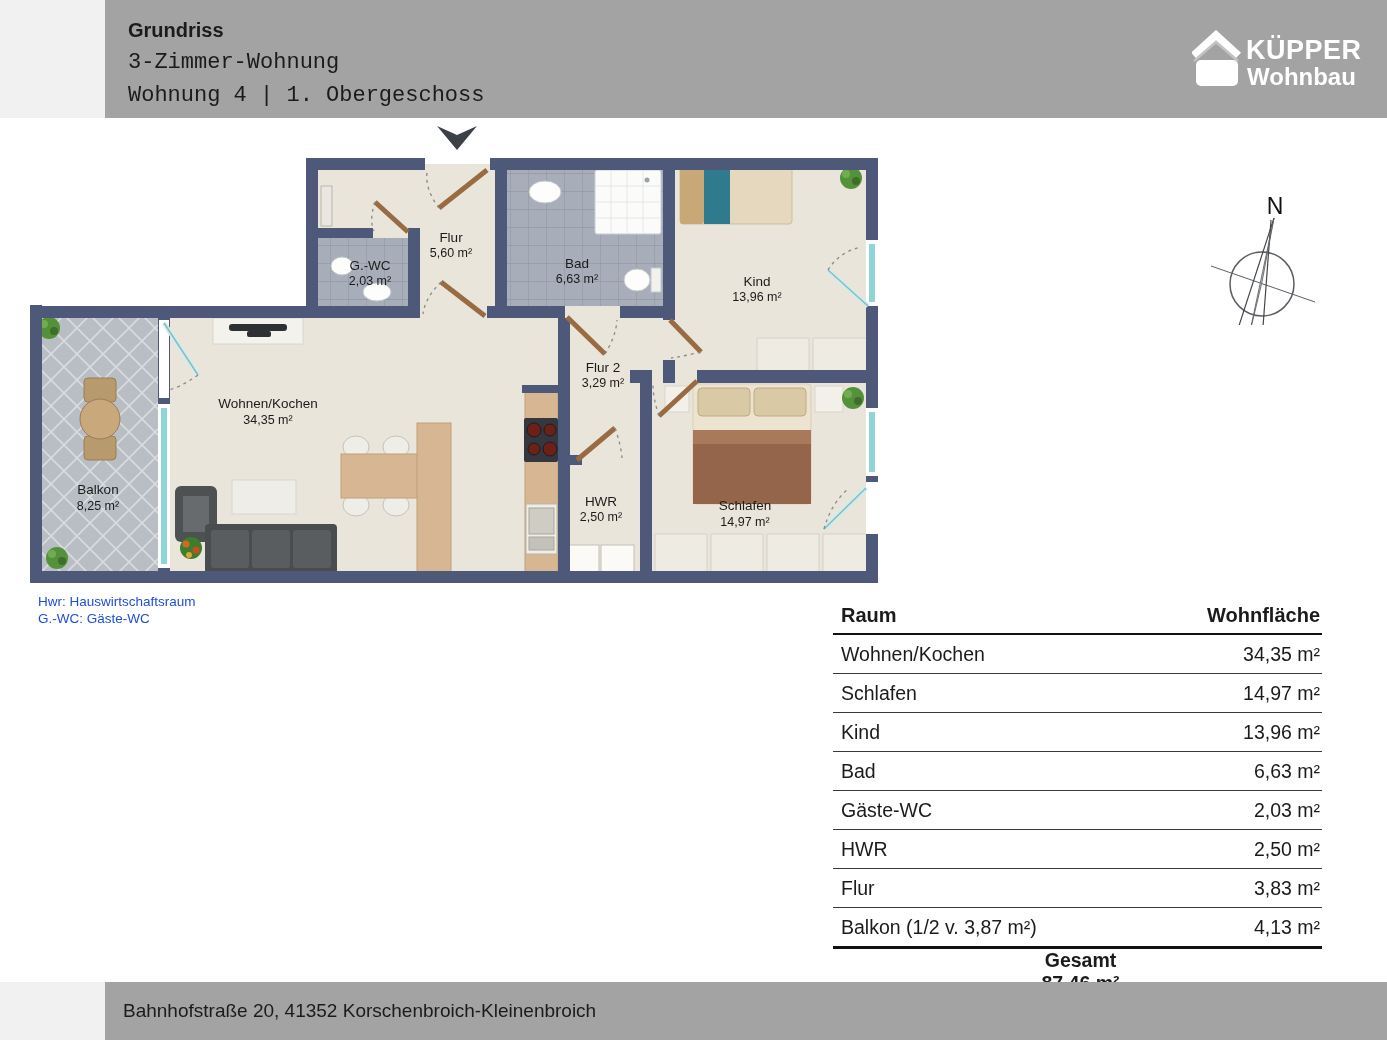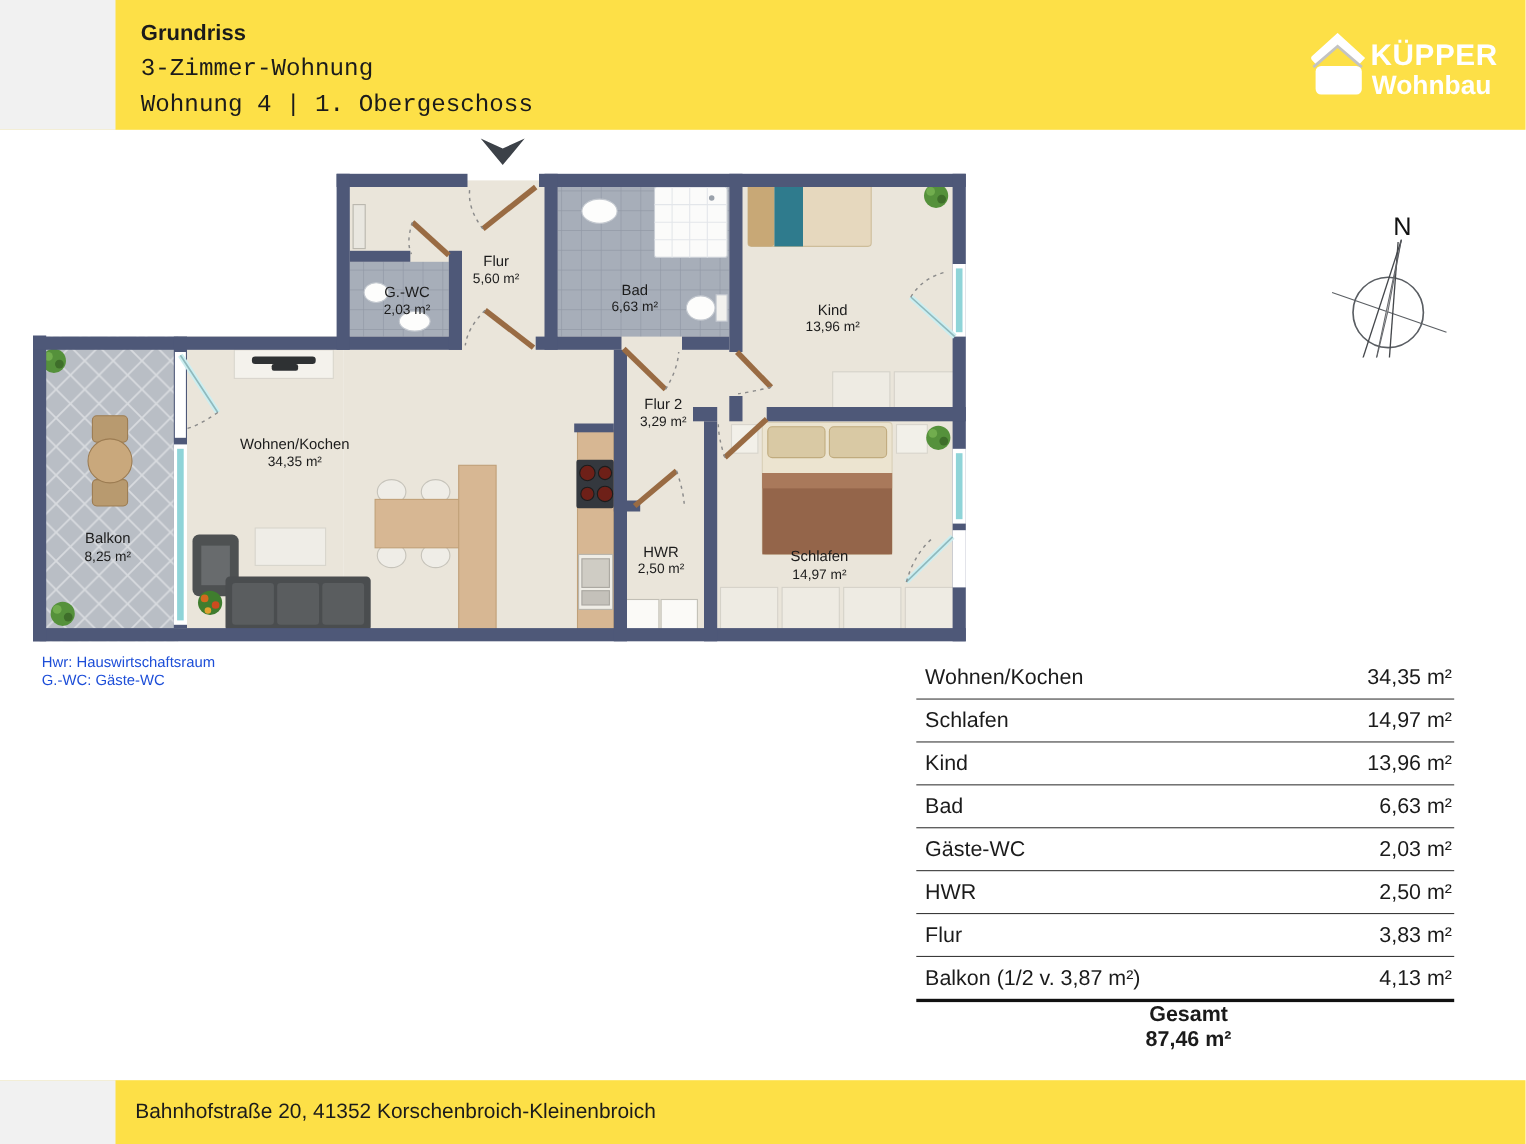--- a/index.html
+++ b/index.html
@@ -1,21 +1,21 @@
 <!DOCTYPE html>
 <html><head>
 <meta charset="utf-8">
 <style>
   html,body{margin:0;padding:0;}
   .page{
     position:relative;width:1387px;height:1040px;background:#ffffff;overflow:hidden;
     font-family:"Liberation Sans","DejaVu Sans",sans-serif;color:#1b1b1b;
   }
   
-  .band{position:absolute;left:0;width:1387px;background:#fde047;}
+  .band{position:absolute;left:0;width:1387px;background:#a3a3a3;}
   .band::before{content:'';position:absolute;left:0;top:0;width:105px;height:100%;background:#f1f1f1;}
   .header-band{top:0;height:118px;}
   .footer-band{top:982px;height:58px;}
   .header-text{position:absolute;left:128px;top:20px;line-height:1.0;}
   .header-title{font-size:20px;font-weight:bold;margin:0 0 12px 0;}
   .header-sub{font-size:22px;margin:0 0 11px 0;font-family:Liberation Mono, monospace;}
   .footer-text{position:absolute;left:123px;top:0;height:58px;line-height:58px;font-size:19px;}
   
   .logo{position:absolute;left:1192px;top:30px;}
   
@@ -319,20 +319,24 @@
   <svg class="compass" width="120" height="135" viewBox="0 0 120 135">
     <text x="70" y="24" font-size="23" fill="#111" text-anchor="middle">N</text>
     <circle cx="57" cy="94" r="32" fill="none" stroke="#5a5e63" stroke-width="1.5"></circle>
     <line x1="6" y1="76" x2="110" y2="112" stroke="#5a5e63" stroke-width="1"></line>
     <line x1="30" y1="148" x2="69" y2="28" stroke="#44474b" stroke-width="1.2"></line>
     <line x1="57" y1="150" x2="66" y2="30" stroke="#44474b" stroke-width="1.2"></line>
     <polygon points="69,28 44,146 57,92" fill="#c7c7c7" stroke="#55585c" stroke-width="0.8"></polygon>
   </svg>
 
   <div class="areatable">
+    <div class="trow thead">
+      <span>Raum</span>
+      <span class="tcell-r">Wohnfläche</span>
+    </div>
     <div class="trow">
       <span>Wohnen/Kochen</span>
       <span class="tcell-r">34,35 m²</span>
     </div>
     <div class="trow">
       <span>Schlafen</span>
       <span class="tcell-r">14,97 m²</span>
     </div>
     <div class="trow">
       <span>Kind</span>

